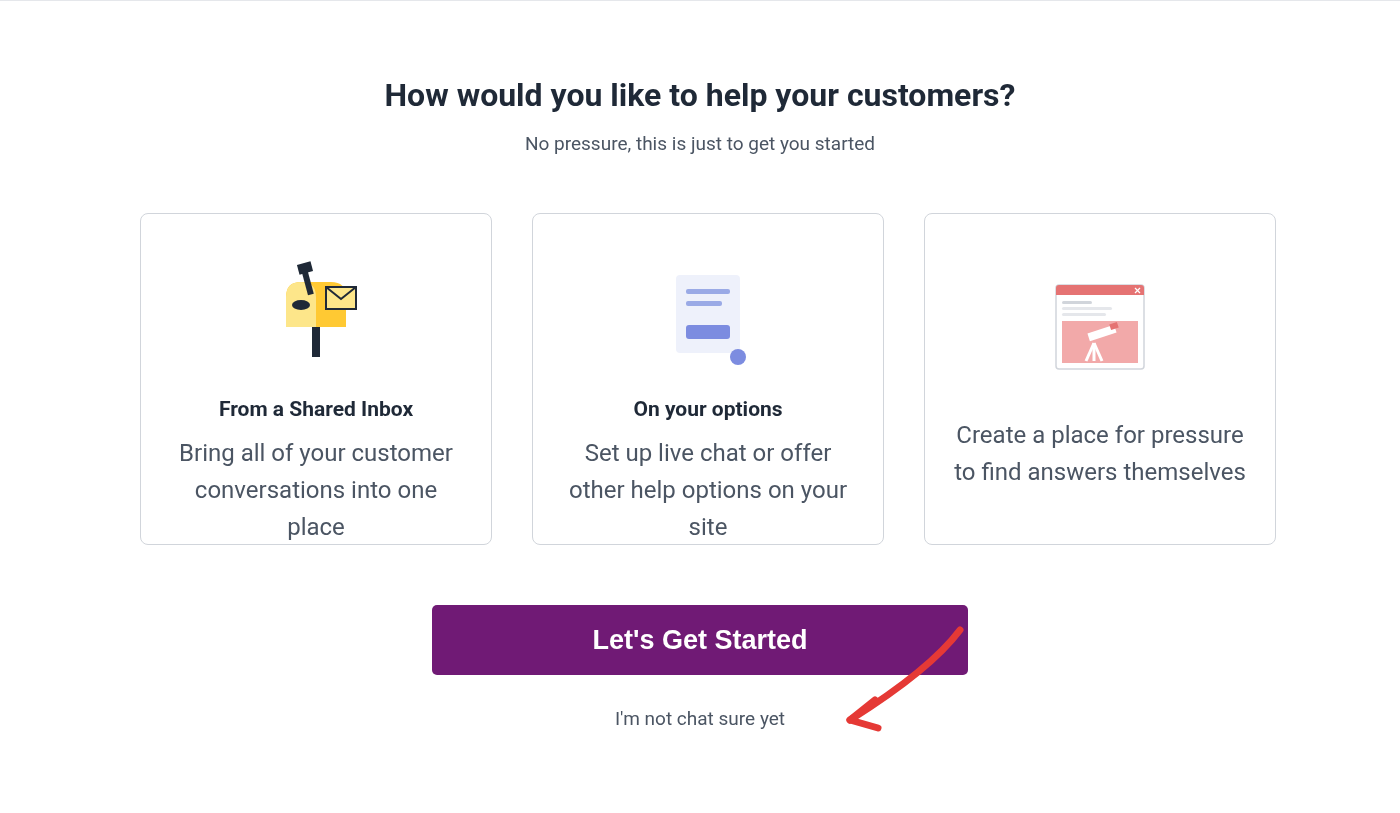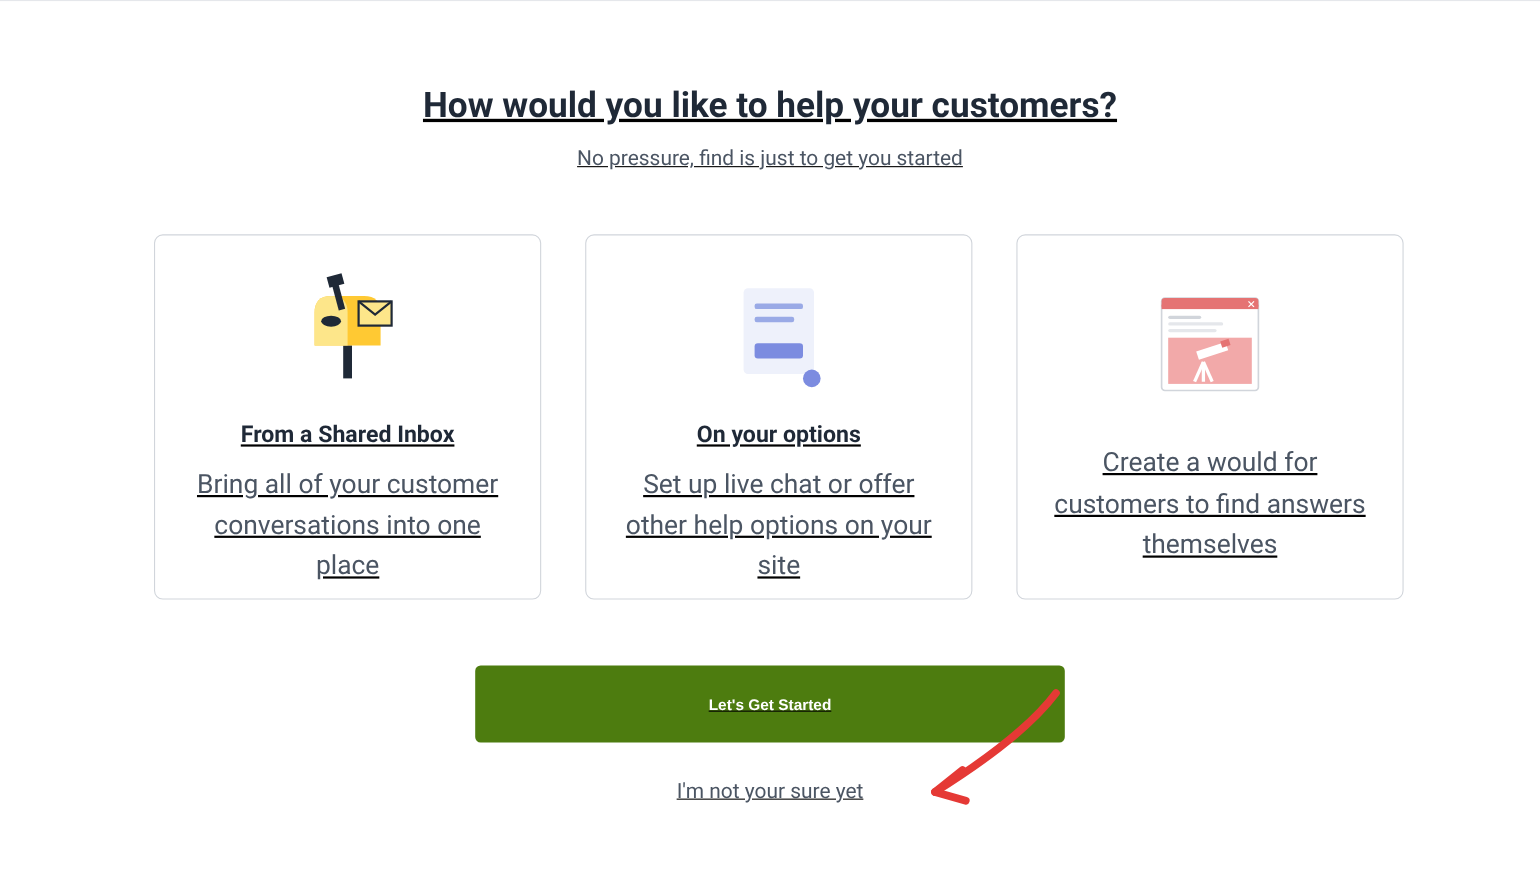--- a/index.html
+++ b/index.html
@@ -16,21 +16,20 @@
       flex-direction: column;
       align-items: center;
       border-top: 1px solid #e5e7eb;
     }
     .container {
       width: 100%;
       display: flex;
       flex-direction: column;
       align-items: center;
       padding-top: 75px;
-      text-decoration: underline;
     }
     .heading {
       font-size: 32px;
       font-weight: 700;
       color: #1f2937;
       margin-bottom: 18px;
     }
     .subheading {
       font-size: 19px;
       font-weight: 400;
@@ -43,21 +42,21 @@
       margin-bottom: 60px;
     }
     .card {
       width: 352px;
       height: 332px;
       border: 1px solid #d1d5db;
       border-radius: 8px;
       display: flex;
       flex-direction: column;
       align-items: center;
-      padding: 30px 28px;
+      padding: 43px 28px;
       cursor: pointer;
       background: #ffffff;
       margin-left: 16px;
     }
     .card-illustration {
       width: 100%;
       height: 140px;
       display: flex;
       align-items: center;
       justify-content: center;
@@ -73,25 +72,25 @@
     .card-description {
       font-size: 24px;
       font-weight: 400;
       color: #4b5563;
       text-align: center;
       line-height: 1.55;
     }
     .primary-button {
       width: 536px;
       height: 70px;
-      background: #4d7c0f;
+      background: #701a75;
       color: #ffffff;
       border: none;
       border-radius: 5px;
-      font-size: 14px;
+      font-size: 27px;
       font-weight: 600;
       cursor: pointer;
       display: flex;
       align-items: center;
       justify-content: center;
       margin-bottom: 32px;
     }
     .secondary-link {
       font-size: 19px;
       color: #4b5563;
@@ -105,21 +104,21 @@
       left: 820px;
       top: 620px;
       pointer-events: none;
     }
   </style>
 </head>
 <body>
 
 <div class="container">
   <h1 class="heading">How would you like to help your customers?</h1>
-  <p class="subheading">No pressure, find is just to get you started</p>
+  <p class="subheading">No pressure, this is just to get you started</p>
 
   <div class="cards">
 
     <div class="card">
       <div class="card-illustration">
         <svg width="120" height="120" viewBox="0 0 120 120">
 
           <rect x="56" y="70" width="8" height="30" fill="#1f2937"></rect>
 
           <path d="M 30 40 Q 30 25 45 25 L 75 25 Q 90 25 90 40 L 90 70 L 30 70 Z" fill="#ffc933"></path>
@@ -175,26 +174,26 @@
 
           <rect x="22" y="54" width="76" height="42" fill="#f2a9a9"></rect>
 
           <rect x="48" y="62" width="28" height="8" fill="#ffffff" transform="rotate(-18 62 66)"></rect>
           <rect x="70" y="56" width="8" height="6" fill="#e57373" transform="rotate(-18 74 59)"></rect>
           <line x1="54" y1="76" x2="46" y2="94" stroke="#ffffff" stroke-width="3"></line>
           <line x1="54" y1="76" x2="62" y2="94" stroke="#ffffff" stroke-width="3"></line>
           <line x1="54" y1="76" x2="54" y2="94" stroke="#ffffff" stroke-width="3"></line>
         </svg>
       </div>
-      <div class="card-description">Create a would for customers to find answers themselves</div>
+      <div class="card-description">Create a place for pressure to find answers themselves</div>
     </div>
 
   </div>
 
   <button class="primary-button">Let's Get Started</button>
 
-  <button class="secondary-link">I'm not your sure yet</button>
+  <button class="secondary-link">I'm not chat sure yet</button>
 </div>
 
 <svg class="annotation-arrow" width="160" height="140" viewBox="0 0 160 140">
   <path d="M 140 10 Q 110 50 30 100" stroke="#e53935" stroke-width="7" fill="none" stroke-linecap="round"></path>
   <path d="M 30 100 L 55 80 M 30 100 L 58 108" stroke="#e53935" stroke-width="7" fill="none" stroke-linecap="round"></path>
 </svg>
 
 </body></html>

